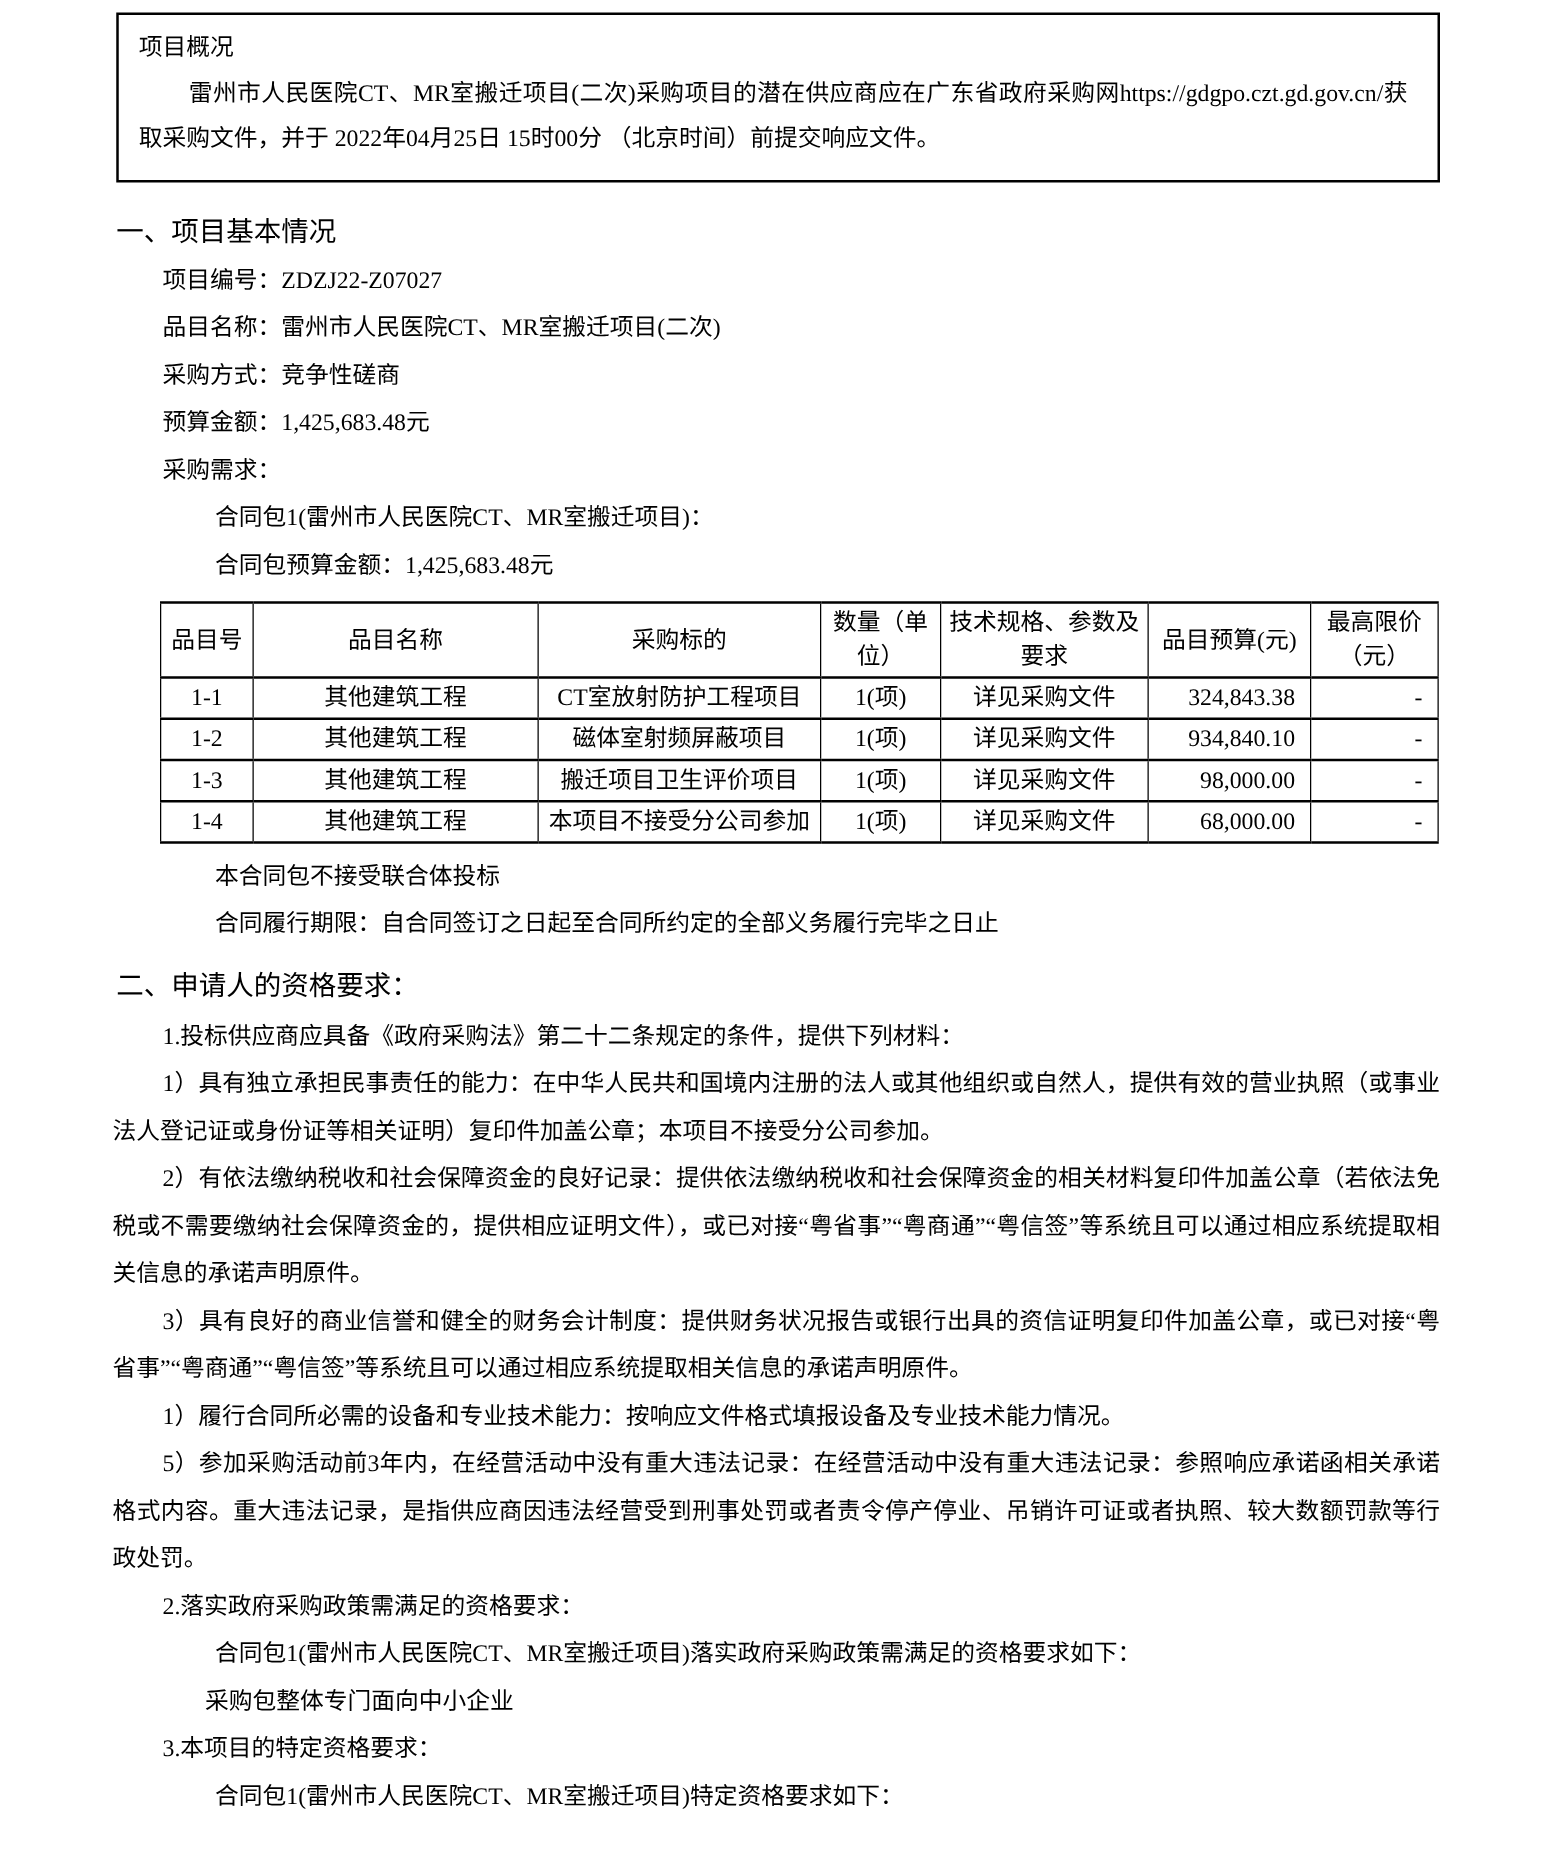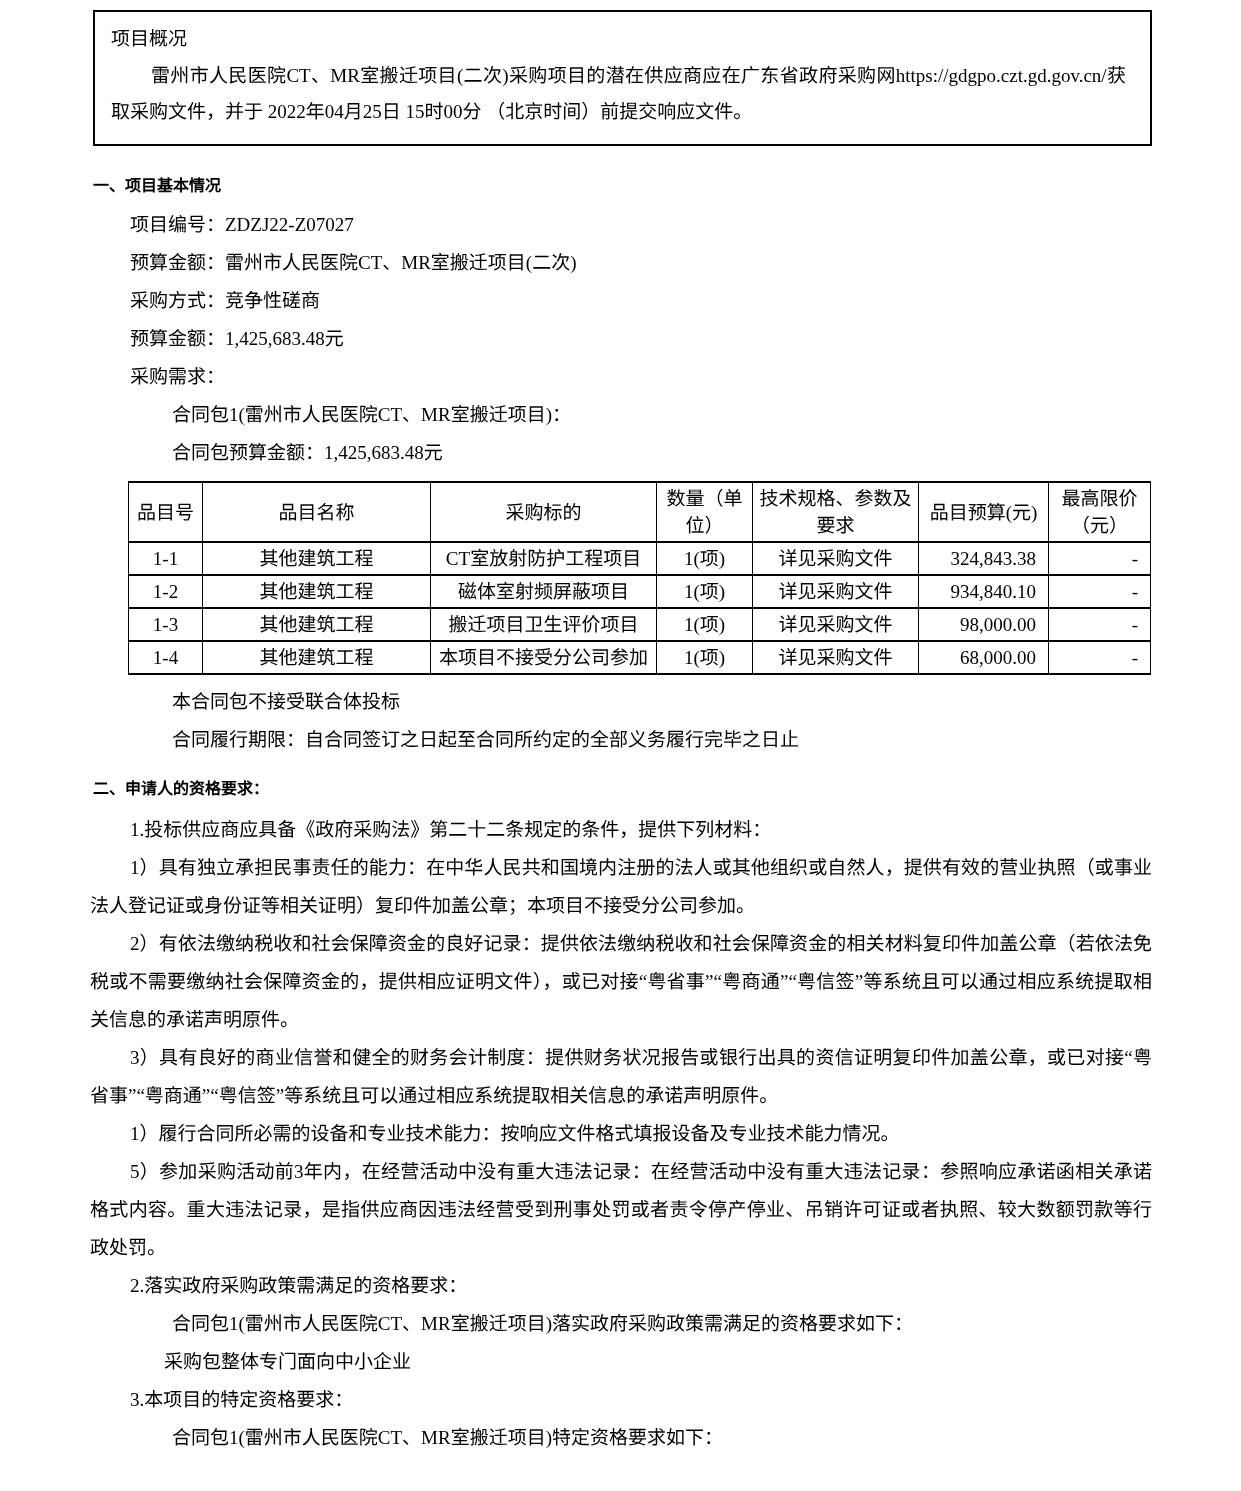--- a/index.html
+++ b/index.html
@@ -20,22 +20,22 @@
   }
   .box-title { line-height: 38px; }
   .box-body {
     line-height: 36px;
     text-indent: 40px;
     text-align: justify;
     word-break: break-all;
   }
   .h1 {
     font-family: "Liberation Sans", "DejaVu Sans", sans-serif;
-    font-weight: bold;
-    font-size: 16px;
+    font-weight: normal;
+    font-size: 22px;
     line-height: 28px;
     margin: 26px 0 6px 3px;
   }
   .h1.h2-gap { margin-top: 16px; margin-bottom: 8px; }
   .line { line-height: 38px; }
   .ind-a { text-indent: 40px; }
   .ind-b { text-indent: 82px; }
   .ind-c { text-indent: 74px; }
   .para { line-height: 38px; margin: 0; text-align: justify; }
   table.items {
@@ -67,21 +67,21 @@
 <div class="page">
 
   <div class="overview-box">
     <div class="box-title">项目概况</div>
     <div class="box-body">雷州市人民医院CT、MR室搬迁项目(二次)采购项目的潜在供应商应在广东省政府采购网https://gdgpo.czt.gd.gov.cn/获取采购文件，并于 2022年04月25日 15时00分 （北京时间）前提交响应文件。</div>
   </div>
 
   <div class="h1">一、项目基本情况</div>
 
   <div class="line ind-a">项目编号：ZDZJ22-Z07027</div>
-  <div class="line ind-a">预算金额：雷州市人民医院CT、MR室搬迁项目(二次)</div>
+  <div class="line ind-a">品目名称：雷州市人民医院CT、MR室搬迁项目(二次)</div>
   <div class="line ind-a">采购方式：竞争性磋商</div>
   <div class="line ind-a">预算金额：1,425,683.48元</div>
   <div class="line ind-a">采购需求：</div>
   <div class="line ind-b">合同包1(雷州市人民医院CT、MR室搬迁项目)：</div>
   <div class="line ind-b">合同包预算金额：1,425,683.48元</div>
 
   <table class="items">
     <colgroup>
       <col style="width:74px">
         <col style="width:228px">

